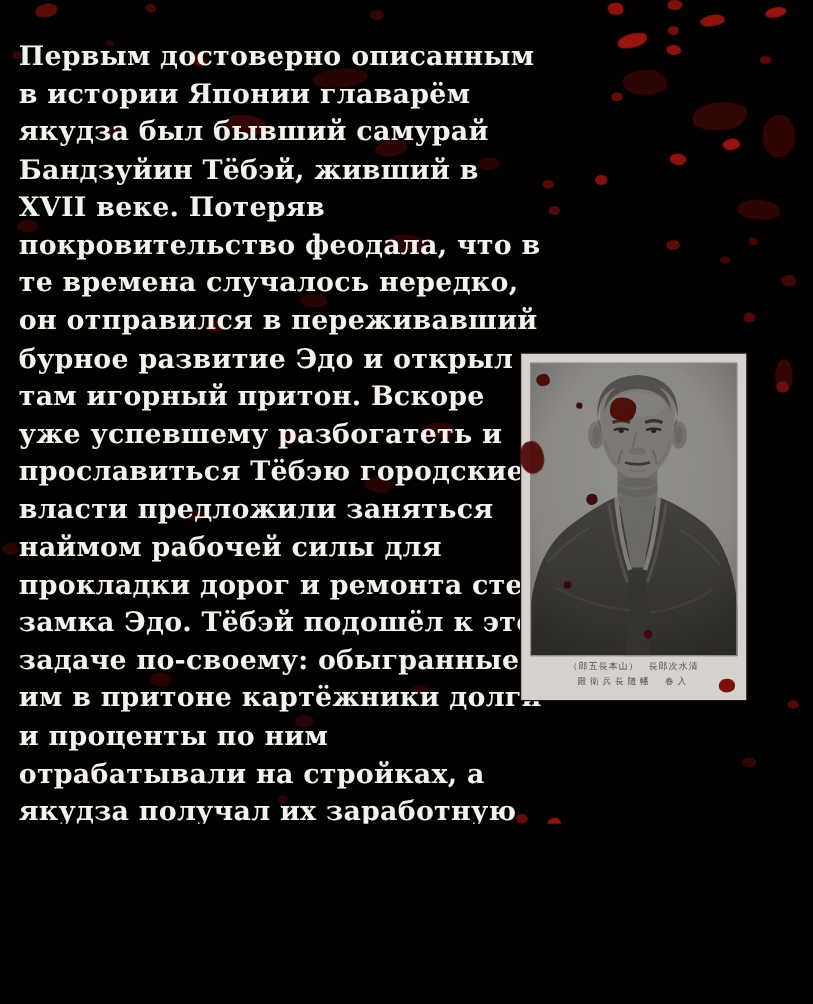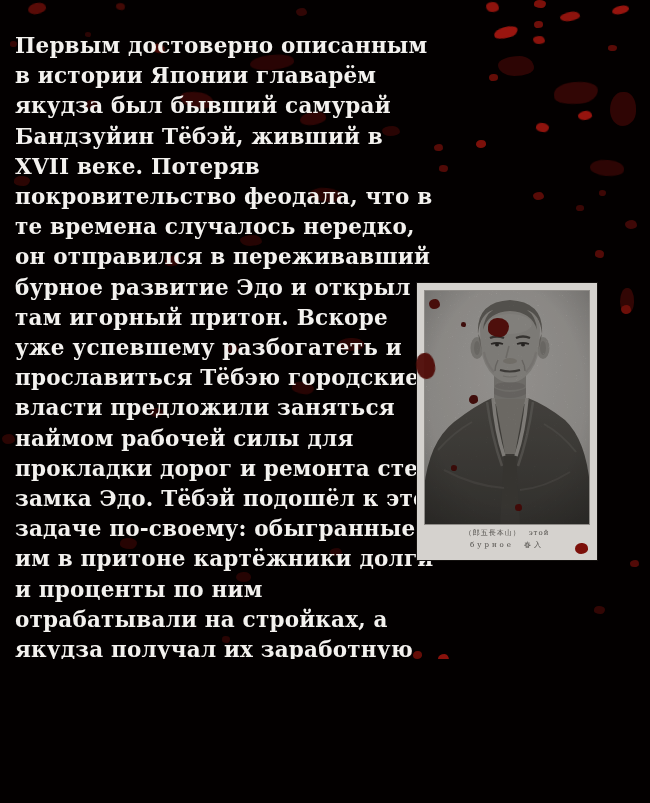--- a/index.html
+++ b/index.html
@@ -202,22 +202,22 @@
         <path d="M60,62 Q62,74 70,82" stroke="#8d8a85" stroke-width="2" fill="none" opacity="0.5"></path>
         <path d="M112,62 Q110,74 102,82" stroke="#8d8a85" stroke-width="2" fill="none" opacity="0.5"></path>
       </g>
 
       <rect width="166" height="235" fill="url(#vig)"></rect>
       <rect width="166" height="235" filter="url(#grain)" opacity="0.22"></rect>
       <rect x="0.5" y="0.5" width="165" height="234" fill="none" stroke="#8f8c88" stroke-width="1"></rect>
     </svg>
 
     <figcaption class="caption">
-      <div class="cap1">（郎五長本山）　этой</div>
-      <div class="cap2">бурное　春入</div>
+      <div class="cap1">（郎五長本山）　長郎次水清</div>
+      <div class="cap2">殿衛兵長随幡　春入</div>
     </figcaption>
   </figure>
 
   <div class="splat-layer top">
       <div class="splat" style="left: 488px; top: 318px; width: 21px; height: 19px; background: rgb(76, 10, 7); opacity: 0.95; transform: rotate(0deg); border-radius: 45% 55% 40% 60% / 50% 45% 60% 40%;"></div>
       <div class="splat" style="left: 416px; top: 353px; width: 19px; height: 26px; background: rgb(80, 11, 7); opacity: 0.95; transform: rotate(-10deg); border-radius: 50% 45% 55% 50% / 55% 50% 45%;"></div>
       <div class="splat" style="left: 429px; top: 299px; width: 11px; height: 10px; background: rgb(70, 9, 6); opacity: 0.95; transform: rotate(0deg); border-radius: 60% 40% 55% 45% / 45% 60% 40% 55%;"></div>
       <div class="splat" style="left: 461px; top: 322px; width: 5px; height: 5px; background: rgb(58, 7, 5); opacity: 0.95; transform: rotate(0deg); border-radius: 45% 55% 40% 60% / 50% 45% 60% 40%;"></div>
       <div class="splat" style="left: 469px; top: 395px; width: 9px; height: 9px; background: rgb(60, 7, 5); opacity: 0.95; transform: rotate(0deg); border-radius: 50% 45% 55% 50% / 55% 50% 45%;"></div>
       <div class="splat" style="left: 515px; top: 504px; width: 7px; height: 7px; background: rgb(66, 8, 6); opacity: 0.95; transform: rotate(0deg); border-radius: 60% 40% 55% 45% / 45% 60% 40% 55%;"></div>

